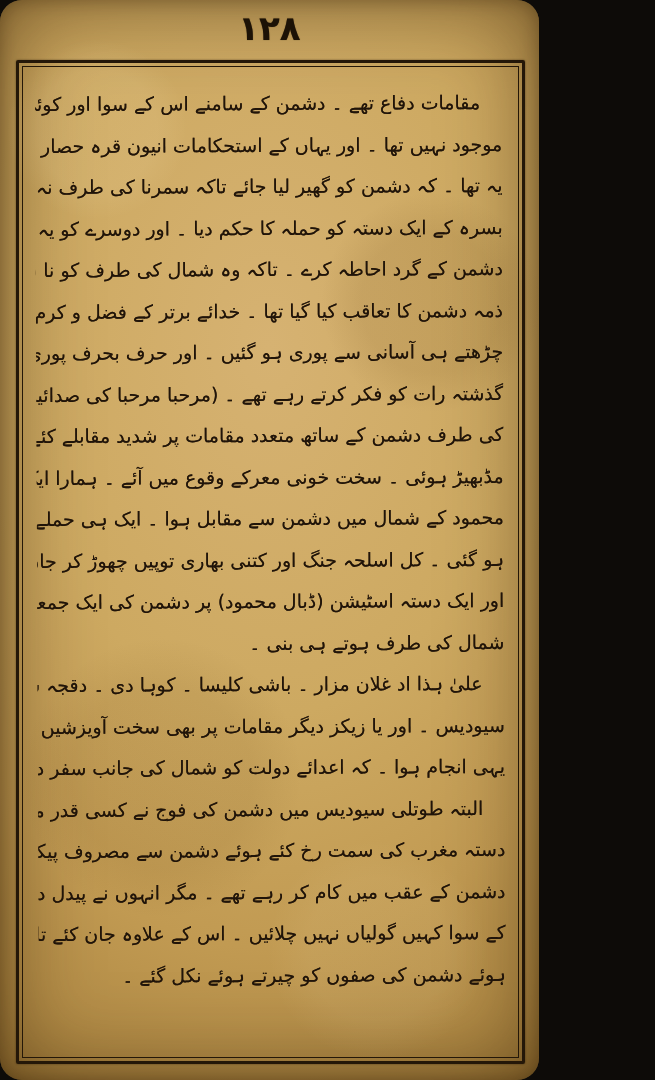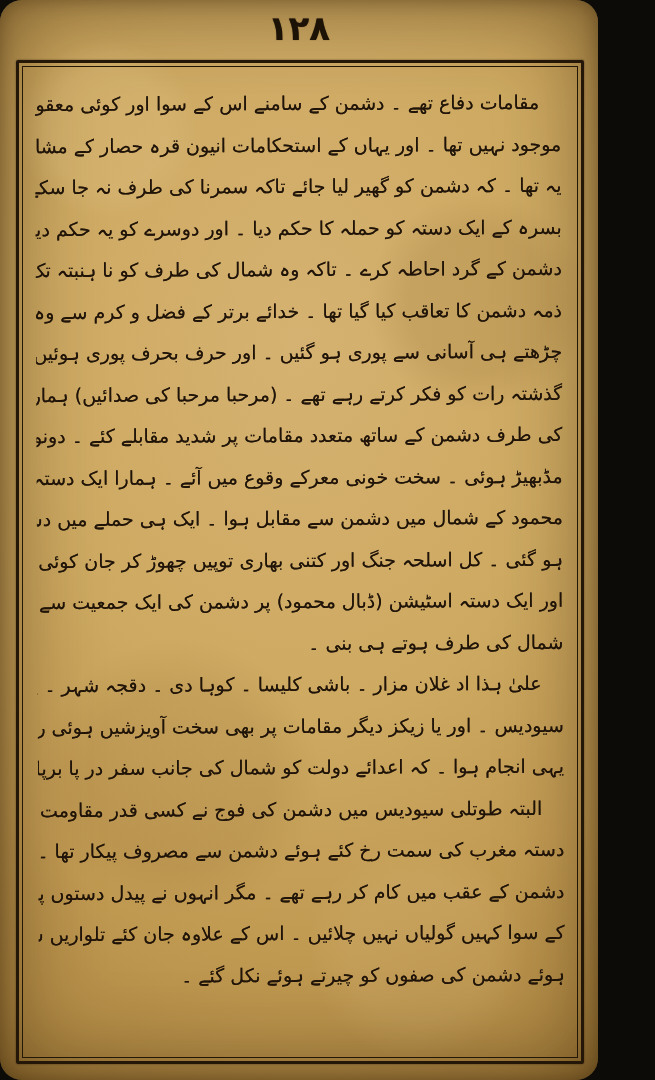--- a/index.html
+++ b/index.html
@@ -7,21 +7,21 @@
     padding: 0;
     background: #0d0b08;
     width: 655px;
     height: 1080px;
     overflow: hidden;
     font-family: "DejaVu Sans", sans-serif;
   }
 
   .scan {
     position: relative;
-    width: 598px;
+    width: 539px;
     height: 1080px;
     border-radius: 22px;
     background:
       radial-gradient(ellipse 120% 90% at 50% 32%,
         #d6b272 0%, #cda961 38%, #c19a52 62%, #a9833f 85%, #8a6830 100%);
     box-shadow:
       inset 0 0 90px rgba(46, 26, 2, 0.55),
       inset 0 0 18px rgba(40, 22, 0, 0.35);
     overflow: hidden;
     text-decoration: underline;

